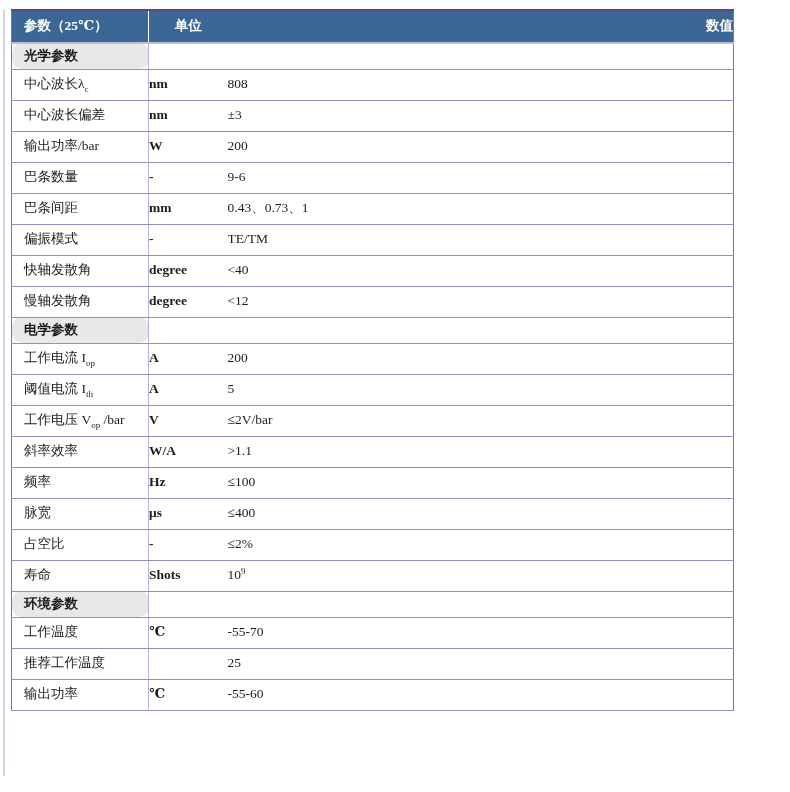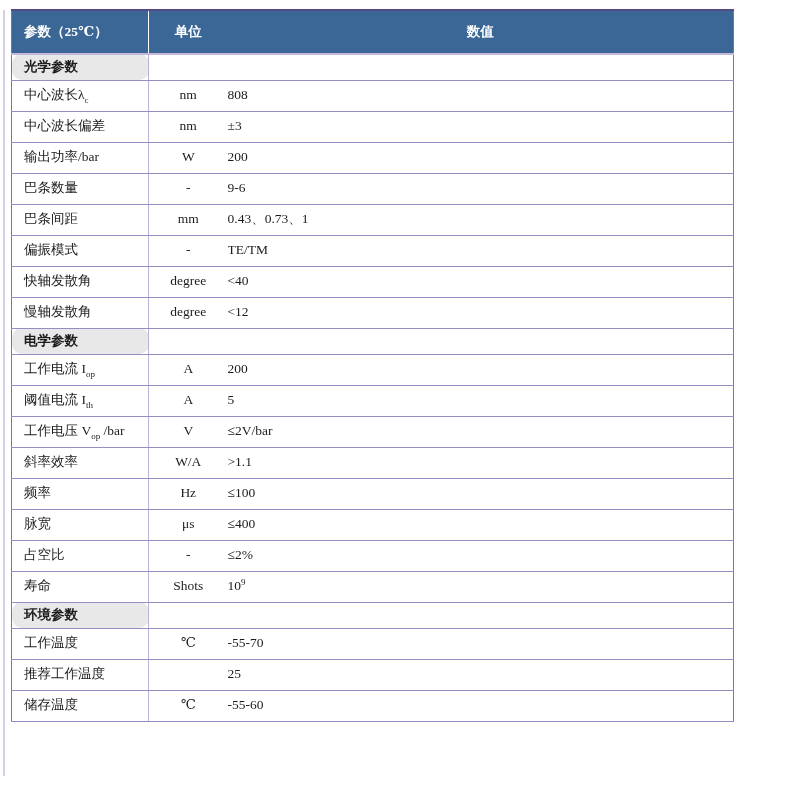--- a/index.html
+++ b/index.html
@@ -32,30 +32,30 @@
     border-top:2px solid #544A85;
   }
   col.c1{width:137px;}
   col.c2{width:79px;}
   col.c3{width:506px;}
   th,td{
     padding:0;margin:0;font-size:13.5px;line-height:1.1;
     vertical-align:middle;overflow:hidden;white-space:nowrap;
   }
   thead th{
-    height:44px;background:var(--header-bg);color:var(--header-text);
+    height:33px;background:var(--header-bg);color:var(--header-text);
     font-weight:bold;border-bottom:2px solid #C3B8DC;
   }
   thead th.c1{text-align:left;padding-left:12px;border-right:1px solid rgba(255,255,255,.35);}
   thead th.c2{}
-  thead th.c3{text-align:center;margin-top:10px;}
+  thead th.c3{text-align:right;margin-top:10px;}
   tbody td{height:31px;border-bottom:1px solid var(--row-line);background:#fff;}
   tbody tr.section-row td{height:26px;}
   tbody td.c1{text-align:left;padding-left:12px;border-right:1px solid var(--divider);border-radius:10px;}
-  tbody td.c2{text-align:center;}
+  tbody td.c2{font-weight:bold;}
   tbody td.c3{text-align:left;}
   tbody tr.section-row td.c1{background:var(--section-bg);font-weight:bold;}
   sub{font-size:9px;line-height:0;}
   sup{font-size:9px;line-height:0;}
 </style>
 </head>
 <body>
 
 <div class="page">
   <div class="edge-line"></div>
@@ -172,19 +172,19 @@
           <td class="c1"><span>工作温度</span></td>
           <td class="c2">℃</td>
           <td class="c3"><span>-55-70</span></td>
         </tr>
         <tr class="data-row">
           <td class="c1"><span>推荐工作温度</span></td>
           <td class="c2"></td>
           <td class="c3"><span>25</span></td>
         </tr>
         <tr class="data-row">
-          <td class="c1"><span>储存温度</span></td>
+          <td class="c1"><span>输出功率</span></td>
           <td class="c2">℃</td>
           <td class="c3"><span>-55-60</span></td>
         </tr>
       </tbody>
   </table>
 </div>
 
 </body></html>

